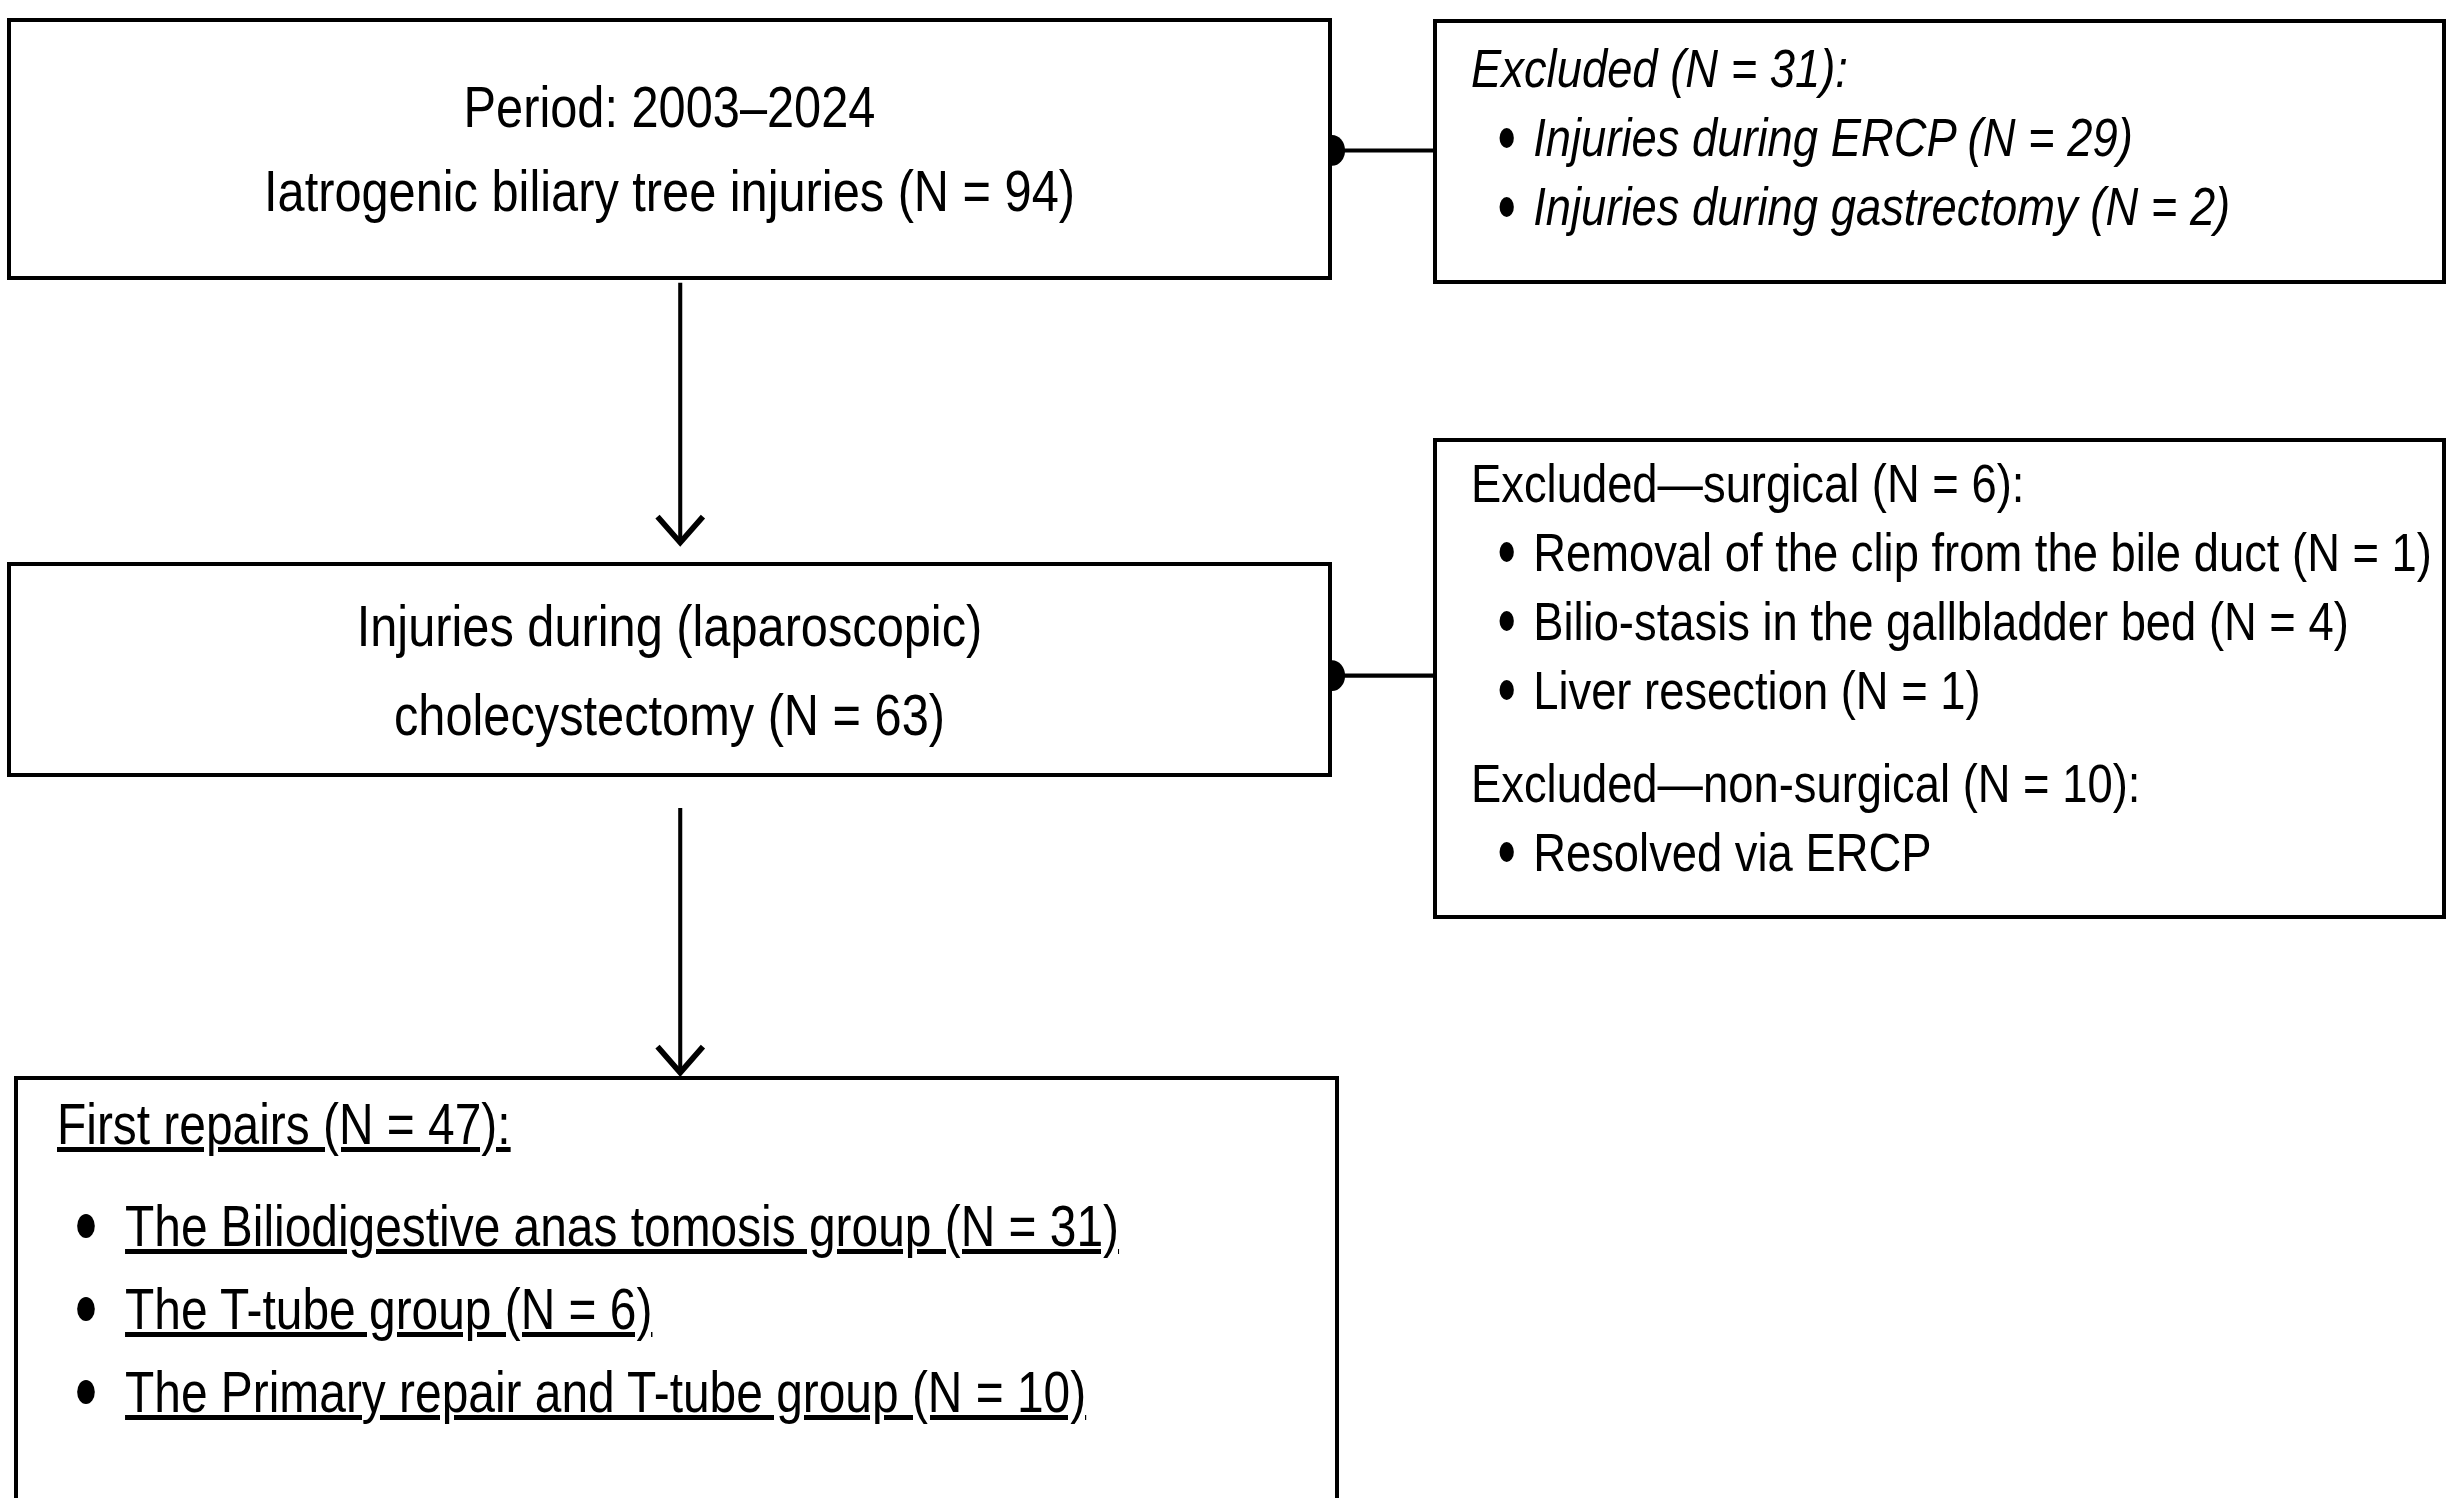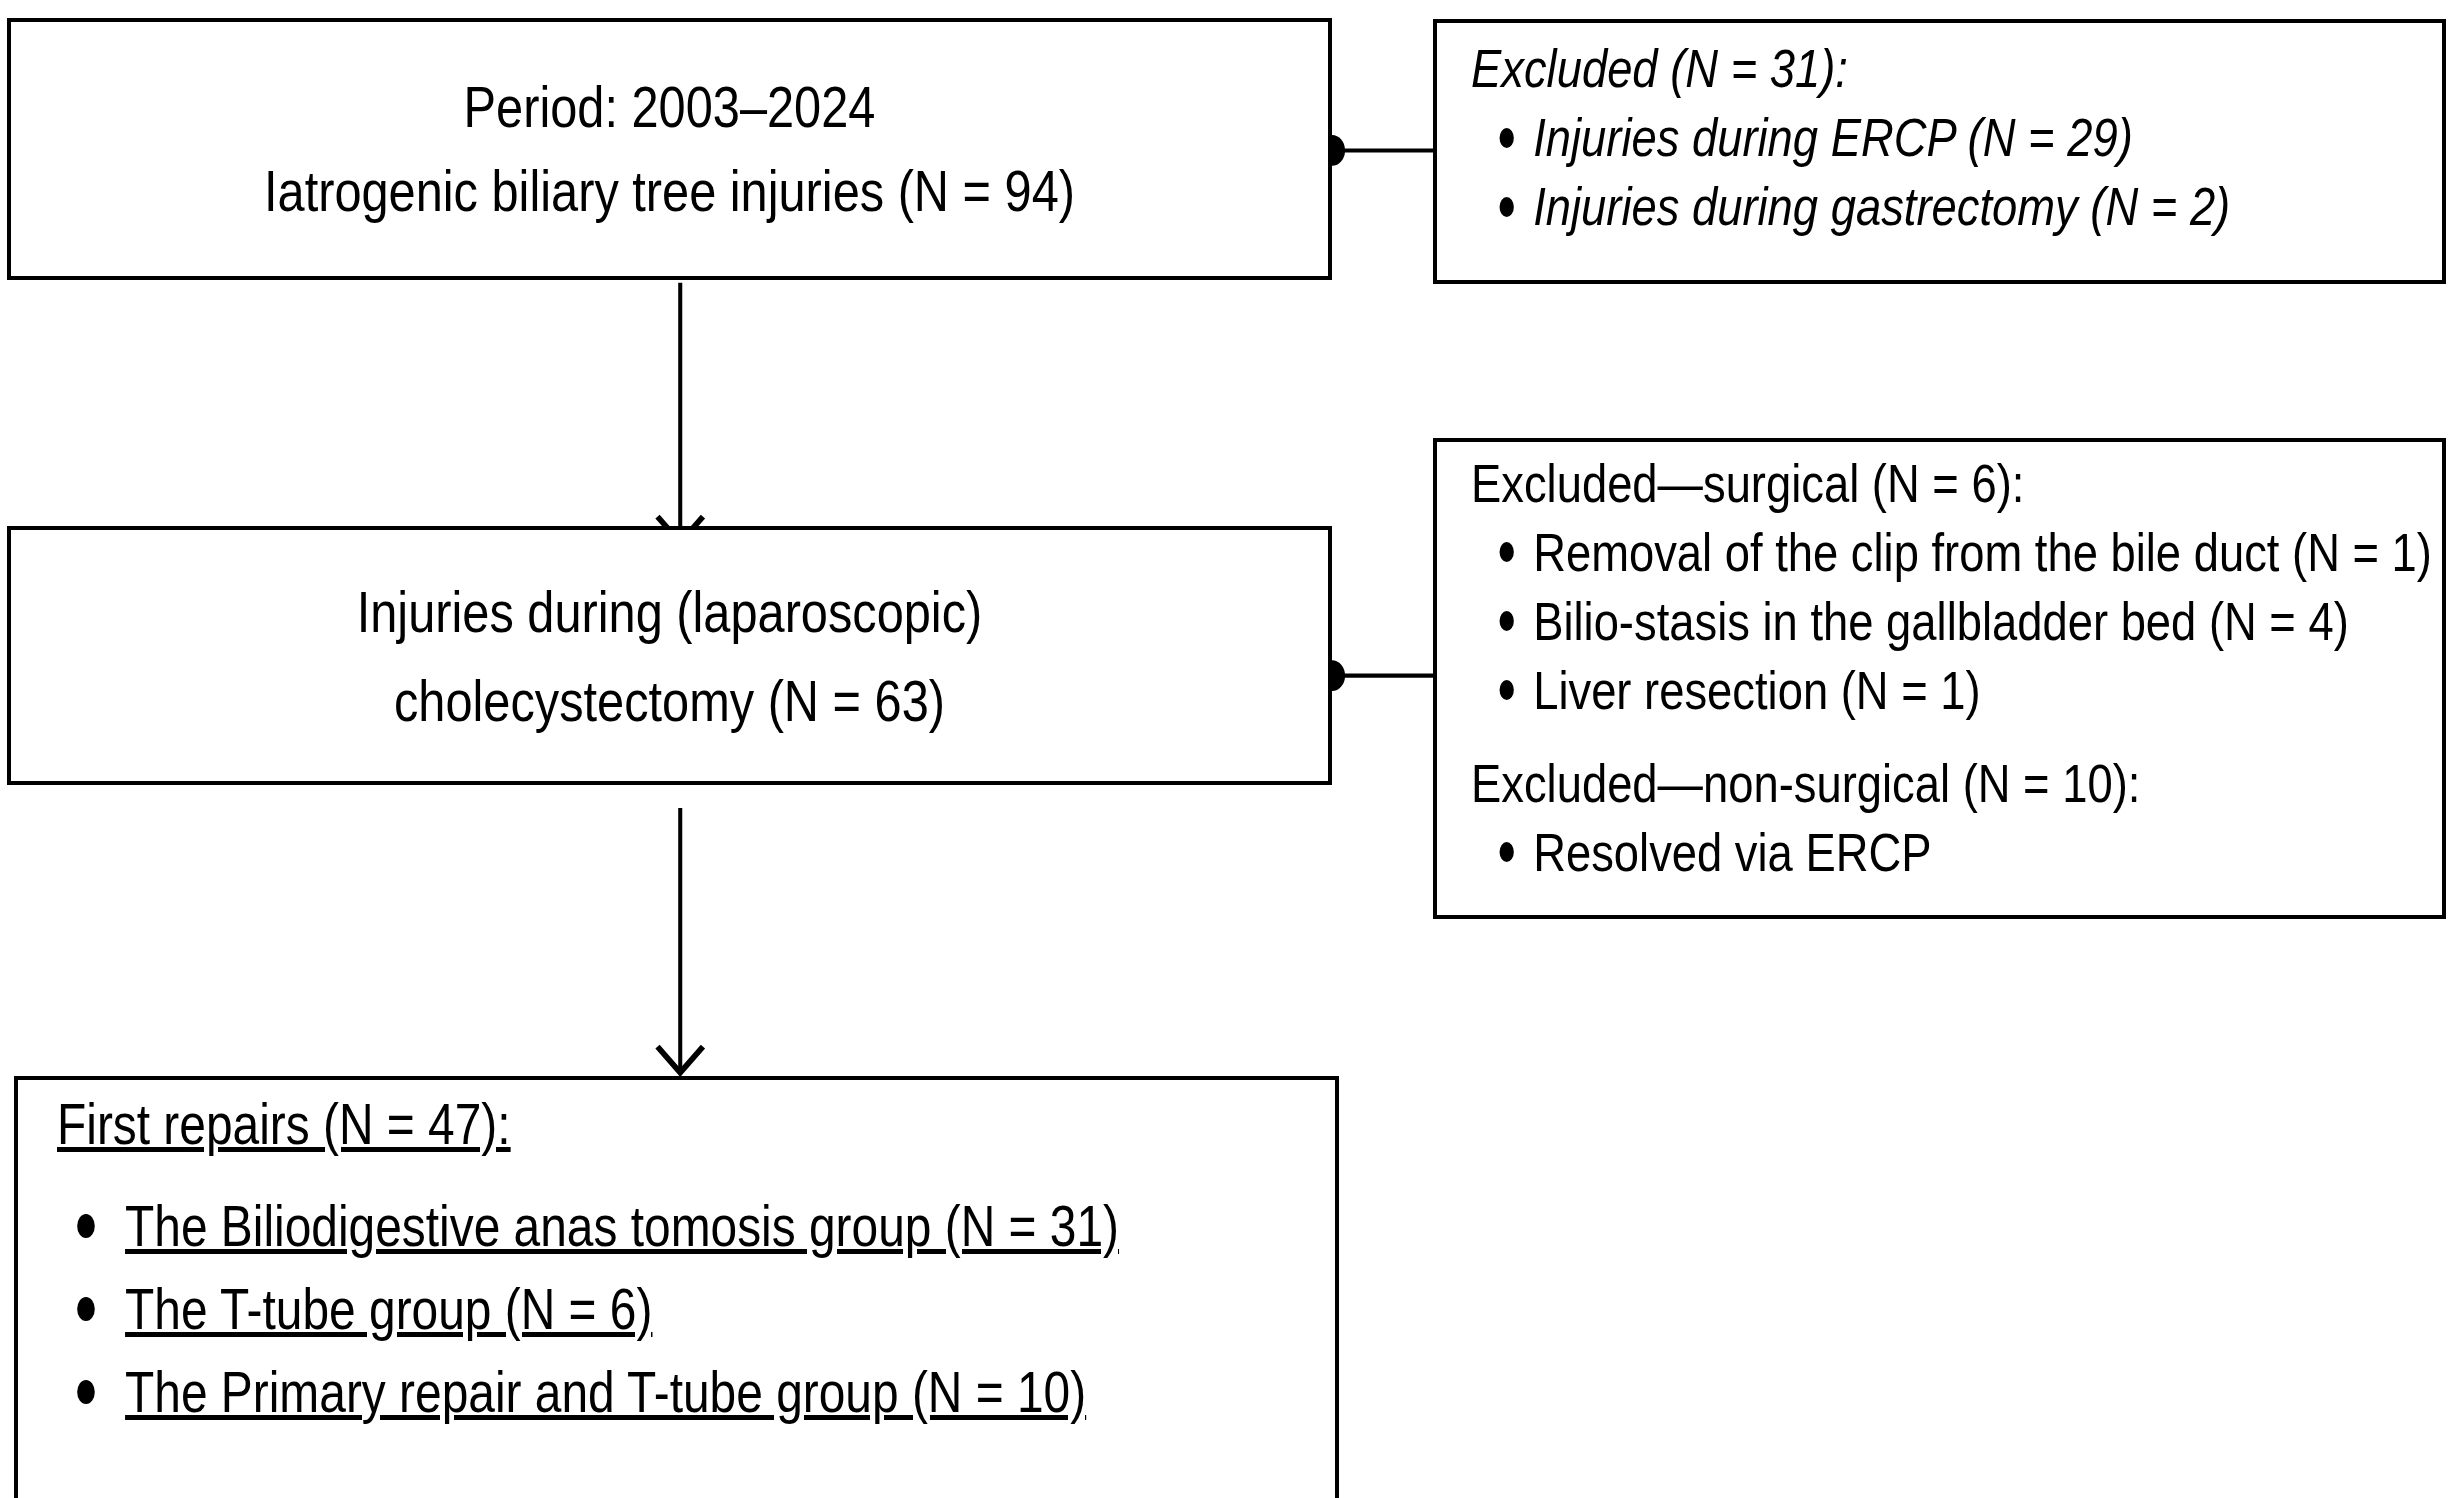--- a/index.html
+++ b/index.html
@@ -27,21 +27,21 @@
   }
   .box {
     position: absolute;
     box-sizing: border-box;
     background: #ffffff;
     border: 4.9px solid #000000;
   }
   
   #box-period        { left: 6.5px;    top: 18px;   width: 1325px; height: 262px;
                        display: flex; flex-direction: column; justify-content: center; }
-  #box-chole         { left: 6.5px;    top: 526px;  width: 1325px; height: 259px;
+  #box-chole         { left: 6.5px;    top: 562px;  width: 1325px; height: 215px;
                        display: flex; flex-direction: column; justify-content: center; }
   #box-first-repairs { left: 14px;    top: 1076px; width: 1325px; height: 444px;
                        padding: 6.5px 11.4px 0 39px; text-decoration: underline; }
   
   #box-excl-top      { left: 1433px; top: 18.7px;   width: 1013px; height: 265px;
                        padding: 11.4px 8px 0 34px; font-style: italic; }
   #box-excl-mid      { left: 1433px; top: 426px;  width: 1013px; height: 481px;
                        padding: 6.5px 8px 0 34px; margin-top: 12px; }
 
   

